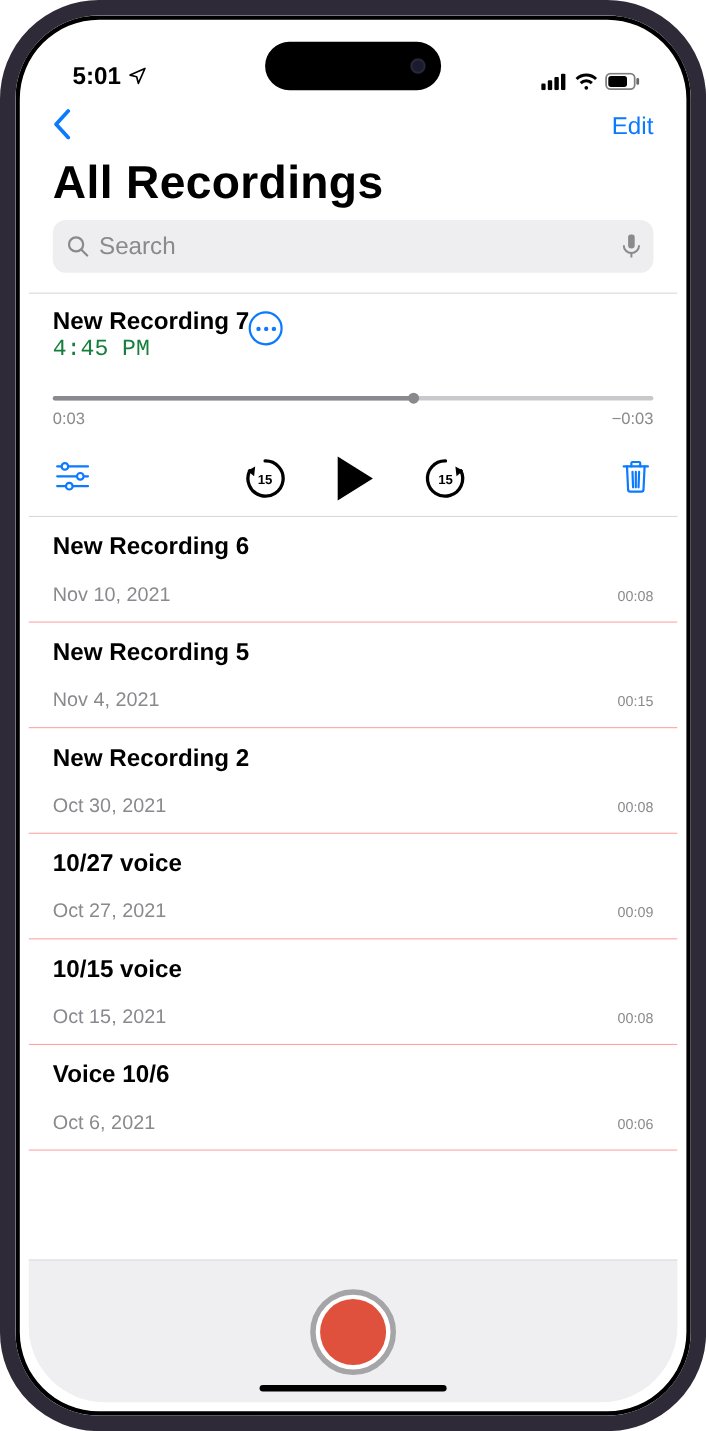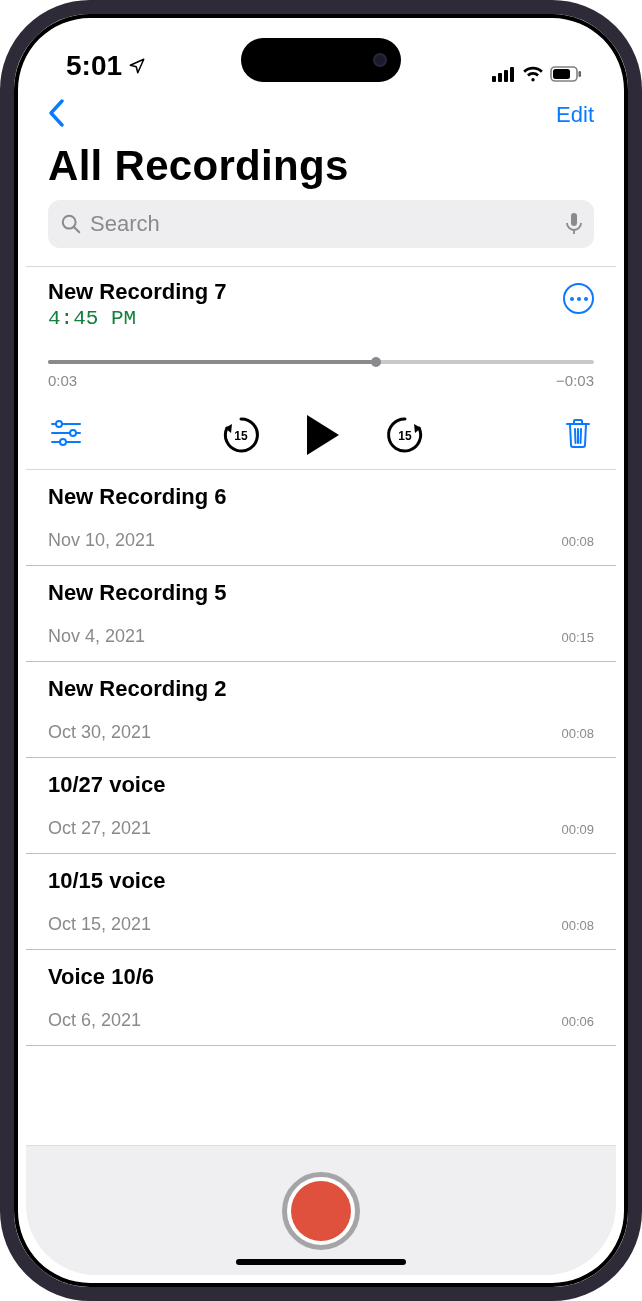--- a/index.html
+++ b/index.html
@@ -45,21 +45,21 @@
   .mute-switch{left:-4px;top:230px;width:6px;height:48px;}
   .vol-up{left:-4px;top:320px;width:6px;height:84px;}
   .vol-down{left:-4px;top:428px;width:6px;height:84px;}
   .power{right:-4px;top:360px;width:6px;height:130px;}
 
   
   .statusbar {
     height: 56px;
     display: flex; align-items: flex-end; justify-content: space-between;
     padding: 0 34px 0 40px;
-    font-weight: 600; font-size: 28px;
+    font-weight: 600; font-size: 22px;
   }
   .statusbar .left { display:flex; align-items:center; gap:6px;}
   .statusbar .right { display:flex; align-items:center; gap:6px;}
   .loc-icon svg, .signal svg, .wifi svg, .battery svg { display:block; }
 
   
   .navbar {
     height: 54px;
     display:flex; align-items:center; justify-content:space-between;
     padding: 0 22px;
@@ -87,21 +87,21 @@
     gap:8px;
   }
   .search .mag svg { display:block; }
   .search .placeholder { flex:1; }
   .search .mic svg { display:block; }
 
   .thin-sep { height:1px; background:#d9d9db; margin-top:18px;}
 
   
   .expanded { padding: 12px 22px 14px 22px; border-bottom:1px solid #d9d9db;}
-  .row-top { display:flex; align-items:flex-start; justify-content:space-between;}
+  .row-top { display:flex; align-items:flex-start; }
   .rec-title { font-size:22px; font-weight:600; }
   .rec-sub   { font-size:21px; color:#15803d; margin-top:2px;font-family:Liberation Mono, monospace;}
   .more-btn { width:31px;height:31px;border:2px solid #0a7aff;border-radius:50%;
               display:flex;align-items:center;justify-content:center;color:#0a7aff;
               margin-top:4px;}
   .more-btn .dots{display:flex;gap:3px;}
   .more-btn .dots span{width:4px;height:4px;border-radius:50%;background:#0a7aff;}
 
   .timeline { margin-top: 30px; position:relative; }
   .track { height:4px; background:#c9c9cc; border-radius:2px; position:relative;}

